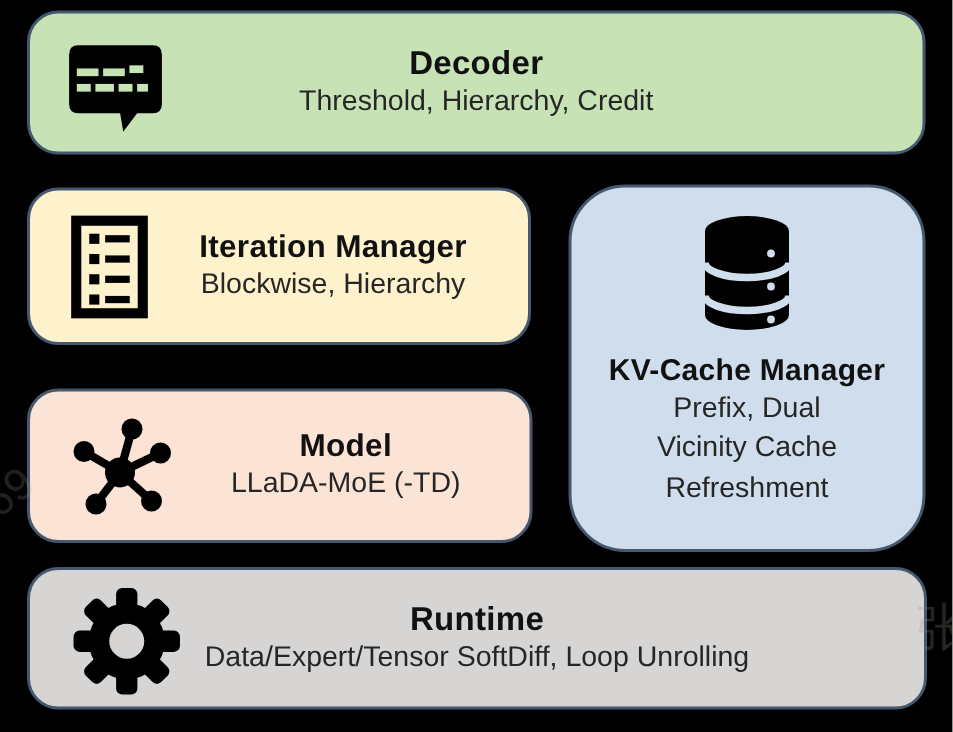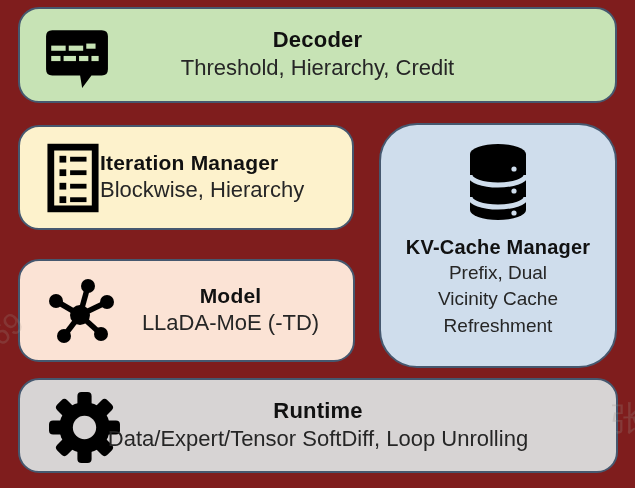--- a/index.html
+++ b/index.html
@@ -1,41 +1,41 @@
 <!DOCTYPE html>
 <html><head>
 <meta charset="utf-8">
 <style>
   html,body{margin:0;padding:0;background:#ffffff;}
   .canvas{
-    position:relative;width:635px;height:488px;background:#7f1d1d;
+    position:relative;width:635px;height:488px;background:#000000;
     overflow:hidden;font-family:"Liberation Sans",sans-serif;color:#161616;
   }
   .box{
     position:absolute;box-sizing:border-box;
     border:2px solid #46586F;border-radius:21px;
   }
   .title{font-weight:700;font-size:22px;line-height:1.18;color:#111111;letter-spacing:.2px;}
-  .subtitle{font-size:22px;line-height:1.3;color:#262626;}
+  .subtitle{font-size:19px;line-height:1.3;color:#262626;}
   .center-text{
     position:absolute;inset:0;display:flex;flex-direction:column;
     align-items:center;justify-content:center;gap:1px;text-align:center;
   }
   .icon{display:block;}
   .icon svg{display:block;}
 
   
   #box-decoder{left:18px;top:7px;width:599px;height:96px;background:#C7E3B5;}
   #box-decoder .icon{position:absolute;left:24px;top:19px;color:#C7E3B5;}
 
   
   #box-iteration{left:18px;top:125px;width:336px;height:105px;background:#FDF2CC;
     display:flex;align-items:center;}
   #box-iteration .icon{margin-left:26px;flex:0 0 auto;}
-  #box-iteration .text{flex:1;text-align:left;padding-right:8px;}
+  #box-iteration .text{flex:1;text-align:center;padding-right:8px;}
   #box-iteration .title{font-size:21px;}
 
   
   #box-kv{left:379px;top:123px;width:238px;height:245px;background:#CFDDEC;
     border-radius:38px;display:flex;flex-direction:column;align-items:center;
     text-align:center;padding-top:17px;}
   #box-kv .icon{color:#CFDDEC;}
   #box-kv .title{font-size:20px;margin-top:14px;}
   #box-kv .subtitle{font-size:19px;line-height:1.4;}
 

